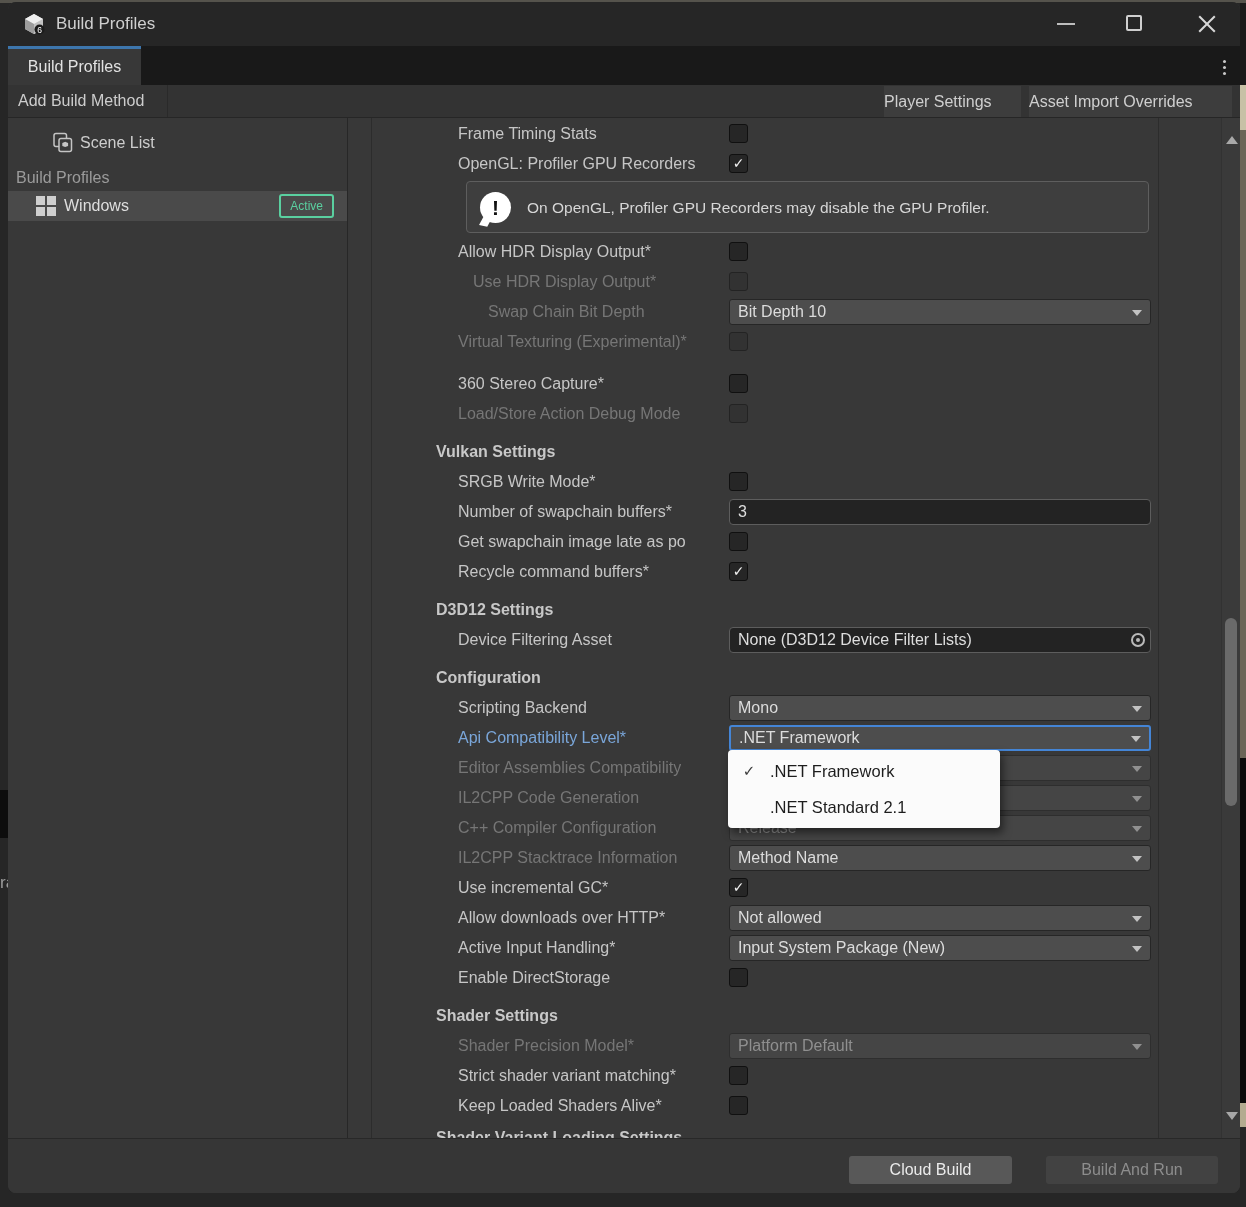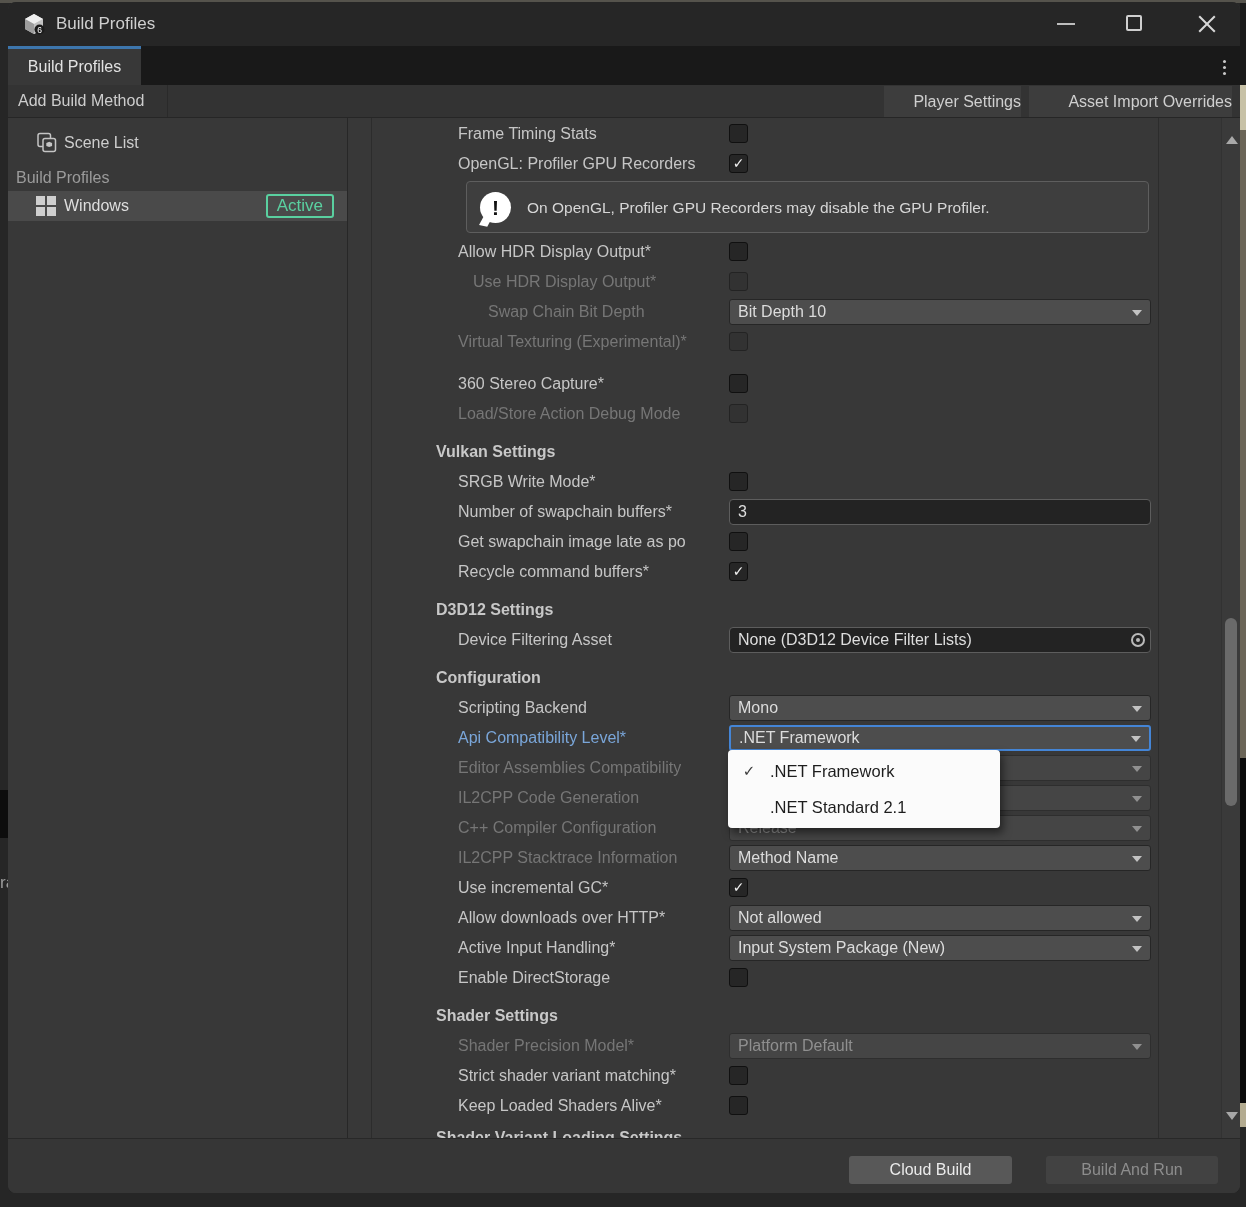--- a/index.html
+++ b/index.html
@@ -31,39 +31,39 @@
   .tabbar{position:absolute;left:0;top:44px;width:100%;height:39px;background:#191919;}
   .tab-active{position:absolute;left:0;top:0;width:133px;height:39px;background:#383838;
               border-top:3px solid #3d76ad;box-sizing:border-box;text-align:center;}
   .tab-active span{line-height:35px;font-size:16px;color:#e2e2e2;}
   .kebab{position:absolute;left:1208px;top:11px;width:16px;height:20px;display:flex;flex-direction:column;align-items:center;justify-content:center;gap:3px;}
   .kebab i{width:3px;height:3px;border-radius:50%;background:#c9c9c9;}
   
   .toolbar{position:absolute;left:0;top:83px;width:100%;height:33px;background:#333333;border-bottom:1px solid #262626;box-sizing:border-box;}
   .tb-add{position:absolute;left:0;top:0;width:160px;height:32px;border-right:1px solid #2a2a2a;
           line-height:32px;padding-left:10px;font-size:16px;color:#cdcdcd;box-sizing:border-box;}
-  .tb-btn{position:absolute;top:1px;height:31px;background:#3d3d3d;text-align:right;line-height:31px;font-size:16px;color:#cfcfcf;}
+  .tb-btn{position:absolute;top:1px;height:31px;background:#3d3d3d;text-align:left;line-height:31px;font-size:16px;color:#cfcfcf;}
   .tb-player{left:876px;width:137px;}
   .tb-asset{left:1021px;width:203px;}
   
   .body{position:absolute;left:0;top:116px;width:100%;height:1020px;}
   .sidebar{position:absolute;left:0;top:0;width:339px;height:100%;background:#383838;}
-  .scene-item{position:absolute;left:0;top:10px;width:339px;height:30px;text-align:center;}
+  .scene-item{position:absolute;left:16px;top:10px;width:339px;height:30px;text-align:center;}
   .scene-icon{position:absolute;left:27px;top:3px;}
   .scene-label{position:absolute;left:56px;line-height:30px;font-size:16px;color:#cdcdcd;}
   .section-label{position:absolute;left:8px;top:48px;height:24px;line-height:24px;font-size:16px;color:#9b9b9b;}
   #profile-list{position:absolute;left:0;top:73px;width:339px;}
   .profile-row{position:relative;height:30px;}
   .profile-row.selected{background:#4a4a4a;}
   .win-logo-icon{position:absolute;left:28px;top:5px;width:20px;height:20px;display:grid;
                  grid-template-columns:9px 9px;grid-template-rows:9px 9px;gap:2px;}
   .win-logo-icon i{background:#cfcfcf;display:block;}
   .profile-label{position:absolute;left:56px;line-height:30px;font-size:16px;color:#dedede;}
   .active-badge{position:absolute;right:13px;top:3px;height:20px;line-height:20px;padding:0 9px;
-                border:2px solid #5ad0a0;border-radius:3px;color:#5ad0a0;font-size:17px;}
+                border:2px solid #5ad0a0;border-radius:3px;color:#5ad0a0;font-size:12px;}
   .divider-v{position:absolute;left:339px;top:116px;width:1px;height:1075px;background:#272727;}
   
   .settings{position:absolute;left:340px;top:0;width:892px;height:1020px;background:#383838;}
   #settings-content{position:absolute;left:23px;top:0;width:786px;height:1020px;overflow:hidden;
                     border-left:1px solid #2c2c2c;border-right:1px solid #2c2c2c;box-sizing:content-box;}
   .srow{position:absolute;left:0;width:786px;height:30px;}
   .lbl{position:absolute;left:86px;top:0;height:30px;line-height:30px;font-size:16px;color:#c6c6c6;
        max-width:268px;overflow:hidden;white-space:nowrap;}
   .lbl.dis{color:#767676;}
   .lbl.blue{color:#7aa6d9;}

